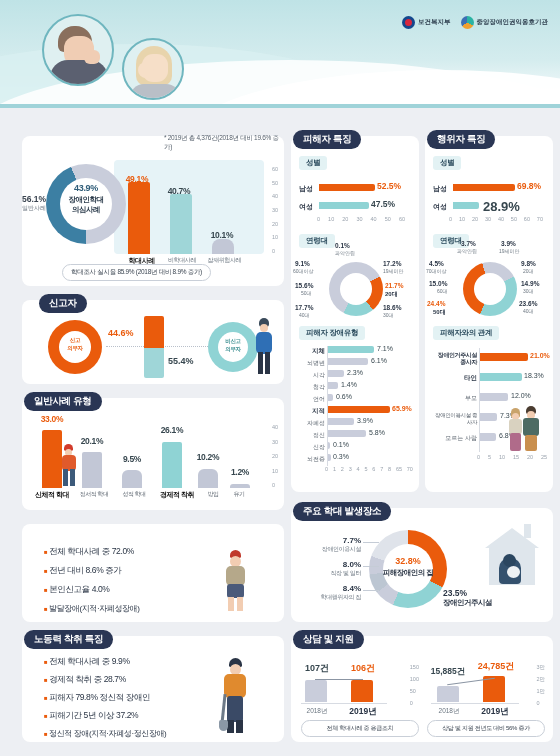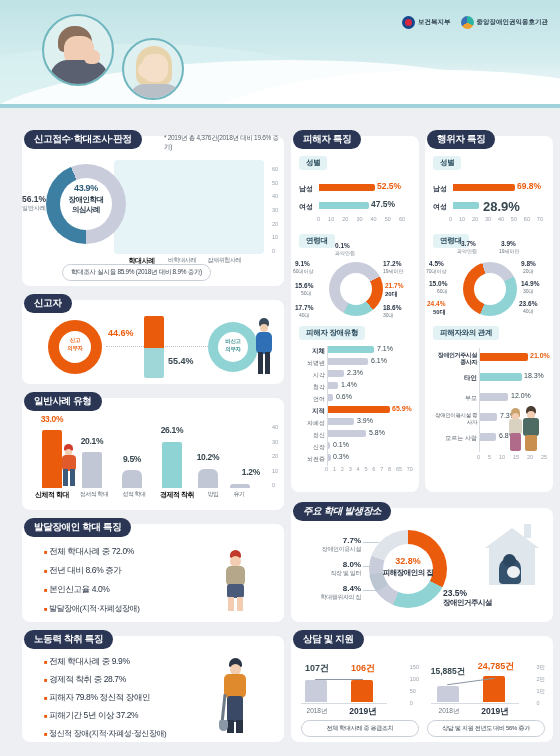--- a/index.html
+++ b/index.html
@@ -121,55 +121,62 @@
       <div class="logo">
         <span class="logo-mark naapd"></span>
         <span class="logo-text">중앙장애인권익옹호기관</span>
       </div>
     </div>
 
     <div class="hdr-bottomline"></div>
   </div>
 
   <div class="panel" style="left:22px; top:136px; width:262px; height:150px;">
-    <div class="pill" style="left:2px; top:-6px;">신고접수·학대조사·판정</div>
     <div class="note" style="position:absolute; left:142px; top:-2px;">* 2019년 총 4,376건(2018년 대비 19.6% 증가)</div>
 
     <div style="position:absolute; left:92px; top:24px; width:150px; height:94px; background:#e6f3f7; border-radius:4px;"></div>
 
     <div class="donut" style="left:24px; top:28px; width:80px; height:80px;
       background: conic-gradient(from 180deg, #3c7fa3 0 43.9%, #c9cddb 0 100%);">
       <div class="donut-hole" style="width:52px; height:52px;"></div>
     </div>
     <div style="position:absolute; left:38px; top:47px; width:52px; text-align:center; font-size:9px; font-weight:bold; color:#2e5c78; letter-spacing:-.3px;">43.9%</div>
     <div style="position:absolute; left:33px; top:59px; width:62px; text-align:center; font-size:7.5px; font-weight:bold; color:#2a3a4a; letter-spacing:-.5px;">장애인학대</div>
     <div style="position:absolute; left:33px; top:69px; width:62px; text-align:center; font-size:7.5px; font-weight:bold; color:#2a3a4a; letter-spacing:-.5px;">의심사례</div>
     <div style="position:absolute; left:0px; top:58px; font-size:8.5px; font-weight:bold; color:#3a4450;">56.1%</div>
     <div style="position:absolute; left:0px; top:68px; font-size:6px; color:#6b7680;">일반사례</div>
 
+    <div style="position:absolute; left:100px; top:30px; width:120px; height:88px;">
+      <div class="vbar" style="left:6px; width:22px; height:72px; background:#ea5b0c;"></div>
+      <div class="vbar" style="left:48px; width:22px; height:60px; background:#9fd6d8;"></div>
+      <div class="vbar" style="left:90px; width:22px; height:15px; background:#c2c7d6; border-radius:8px 8px 0 0;"></div>
+      <div class="lab" style="left:-2px; top:8px; width:34px; text-align:center; font-size:8.5px;"><span class="val-o">49.1%</span></div>
+      <div class="lab" style="left:40px; top:20px; width:34px; text-align:center; font-size:8.5px;"><span class="val-d">40.7%</span></div>
+      <div class="lab" style="left:83px; top:64px; width:34px; text-align:center; font-size:8.5px;"><span class="val-d">10.1%</span></div>
+    </div>
     <div style="position:absolute; left:100px; top:120px; width:124px; display:flex;">
       <span style="width:40px; text-align:center; font-size:7px; font-weight:bold; color:#222; letter-spacing:-.4px;">학대사례</span>
       <span style="width:42px; text-align:center; font-size:6px; color:#6b7680; letter-spacing:-.4px;">비학대사례</span>
       <span style="width:44px; text-align:center; font-size:6px; color:#6b7680; letter-spacing:-.4px;">잠재위험사례</span>
     </div>
 
     <div style="position:absolute; right:6px; top:30px; height:88px; display:flex; flex-direction:column; justify-content:space-between;">
       <span class="tick" style="position:static;">60</span>
       <span class="tick" style="position:static;">50</span>
       <span class="tick" style="position:static;">40</span>
       <span class="tick" style="position:static;">30</span>
       <span class="tick" style="position:static;">20</span>
       <span class="tick" style="position:static;">10</span>
       <span class="tick" style="position:static;">0</span>
     </div>
     <div class="capsule" style="position:absolute; left:40px; top:128px;">학대조사 실시율 85.9% (2018년 대비 8.9% 증가)</div>
   </div>
 
   <div class="panel" style="left:22px; top:300px; width:262px; height:84px;">
-    <div class="pill" style="left:2px; top:-6px;">신고자</div>
+    <div class="pill" style="left:17px; top:-6px;">신고자</div>
 
     <div class="donut" style="left:26px; top:20px; width:54px; height:54px; background:#ea5b0c;">
       <div class="donut-hole" style="width:32px; height:32px;"></div>
     </div>
     <div style="position:absolute; left:34px; top:37px; width:38px; text-align:center; font-size:5.5px; color:#ea5b0c; font-weight:bold; letter-spacing:-.3px;">신고</div>
     <div style="position:absolute; left:34px; top:45px; width:38px; text-align:center; font-size:5.5px; color:#ea5b0c; font-weight:bold; letter-spacing:-.3px;">의무자</div>
 
     <div style="position:absolute; left:84px; top:46px; width:110px; border-top:1px dotted #b9c0ca;"></div>
 
     <div style="position:absolute; left:122px; top:16px; width:20px; height:32px; background:#ea5b0c; border-radius:2px 2px 0 0;"></div>
@@ -201,21 +208,21 @@
       <div class="vbar" style="left:92px; width:20px; height:18px; background:#c2c7d6; border-radius:6px 6px 0 0;"></div>
       <div class="vbar" style="left:132px; width:20px; height:46px; background:#8fd3d4;"></div>
       <div class="vbar" style="left:168px; width:20px; height:19px; background:#c2c7d6; border-radius:6px 6px 0 0;"></div>
       <div class="vbar" style="left:200px; width:20px; height:4px; background:#c2c7d6; border-radius:3px 3px 0 0;"></div>
 
       <div class="lab" style="left:2px; top:-10px; width:40px; text-align:center; font-size:8.5px;"><span class="val-o">33.0%</span></div>
       <div class="lab" style="left:42px; top:12px; width:40px; text-align:center; font-size:8.5px;"><span class="val-d">20.1%</span></div>
       <div class="lab" style="left:82px; top:30px; width:40px; text-align:center; font-size:8.5px;"><span class="val-d">9.5%</span></div>
       <div class="lab" style="left:122px; top:1px; width:40px; text-align:center; font-size:8.5px;"><span class="val-d">26.1%</span></div>
       <div class="lab" style="left:158px; top:28px; width:40px; text-align:center; font-size:8.5px;"><span class="val-d">10.2%</span></div>
-      <div class="lab" style="left:190px; top:43px; width:40px; text-align:right; font-size:8.5px;"><span class="val-d">1.2%</span></div>
+      <div class="lab" style="left:190px; top:43px; width:40px; text-align:center; font-size:8.5px;"><span class="val-d">1.2%</span></div>
 
       <div class="fig" style="left:30px; top:20px; width:18px; height:42px;">
         <div style="position:absolute; left:4px; top:0; width:9px; height:7px; background:#d23b2b; border-radius:5px 5px 2px 2px;"></div>
         <div style="position:absolute; left:5px; top:5px; width:7px; height:7px; background:#f2cdb2; border-radius:50%;"></div>
         <div style="position:absolute; left:2px; top:11px; width:14px; height:16px; background:#e05a2b; border-radius:4px;"></div>
         <div style="position:absolute; left:3px; top:25px; width:5px; height:17px; background:#3c5a7a;"></div>
         <div style="position:absolute; left:10px; top:25px; width:5px; height:17px; background:#3c5a7a;"></div>
       </div>
     </div>
 
@@ -230,21 +237,20 @@
     <div style="position:absolute; right:6px; top:26px; height:64px; display:flex; flex-direction:column; justify-content:space-between;">
       <span class="tick" style="position:static;">40</span>
       <span class="tick" style="position:static;">30</span>
       <span class="tick" style="position:static;">20</span>
       <span class="tick" style="position:static;">10</span>
       <span class="tick" style="position:static;">0</span>
     </div>
   </div>
 
   <div class="panel" style="left:22px; top:524px; width:262px; height:98px;">
-    <div class="pill" style="left:2px; top:-6px;">발달장애인 학대 특징</div>
     <ul style="position:absolute; left:22px; top:22px; list-style:none;">
       <li style="font-size:8.5px; color:#2a3545; margin-bottom:7px; letter-spacing:-.4px;"><span style="color:#ea5b0c; font-size:6px; vertical-align:middle;">■</span> <span>전체 학대사례 중 72.0%</span></li>
       <li style="font-size:8.5px; color:#2a3545; margin-bottom:7px; letter-spacing:-.4px;"><span style="color:#ea5b0c; font-size:6px; vertical-align:middle;">■</span> <span>전년 대비 8.6% 증가</span></li>
       <li style="font-size:8.5px; color:#2a3545; margin-bottom:7px; letter-spacing:-.4px;"><span style="color:#ea5b0c; font-size:6px; vertical-align:middle;">■</span> <span>본인신고율 4.0%</span></li>
       <li style="font-size:8px; color:#2a3545; letter-spacing:-.4px;"><span style="color:#ea5b0c; font-size:6px; vertical-align:middle;">■</span> <span>발달장애(지적·자폐성장애)</span></li>
     </ul>
     <div class="fig" style="left:200px; top:26px; width:26px; height:62px;">
       <div style="position:absolute; left:8px; top:0; width:11px; height:8px; background:#c0392b; border-radius:6px 6px 2px 2px;"></div>
       <div style="position:absolute; left:8px; top:6px; width:11px; height:11px; background:#f2cdb2; border-radius:50%;"></div>
       <div style="position:absolute; left:4px; top:16px; width:19px; height:20px; background:#b5a88a; border-radius:5px;"></div>
@@ -462,21 +468,21 @@
         <span class="tick" style="position:static;">5</span>
         <span class="tick" style="position:static;">10</span>
         <span class="tick" style="position:static;">15</span>
         <span class="tick" style="position:static;">20</span>
         <span class="tick" style="position:static;">25</span>
       </div>
     </div>
   </div>
 
   <div class="panel" style="left:291px; top:508px; width:262px; height:114px;">
-    <div class="pill" style="left:2px; top:-6px;font-style:italic;">주요 학대 발생장소</div>
+    <div class="pill" style="left:2px; top:-6px;">주요 학대 발생장소</div>
 
     <div class="donut" style="left:78px; top:22px; width:78px; height:78px;
       background: conic-gradient(#ea5b0c 0 32.8%, #8fd3d4 32.8% 56.3%, #c9cddb 56.3% 64.7%, #bcc6d2 64.7% 72.7%, #c9cddb 72.7% 80.4%, #dfe3ea 80.4% 100%);">
       <div class="donut-hole" style="width:50px; height:50px;"></div>
     </div>
     <div style="position:absolute; left:86px; top:48px; width:62px; text-align:center; font-size:9px; font-weight:bold; color:#ea5b0c;">32.8%</div>
     <div style="position:absolute; left:78px; top:60px; width:78px; text-align:center; font-size:7.5px; font-weight:bold; color:#2a3545; letter-spacing:-.5px;">피해장애인의 집</div>
 
     <div style="position:absolute; left:8px; top:28px; width:62px; text-align:right;">
       <div style="font-size:8px; font-weight:bold; color:#2a3545;">7.7%</div>

